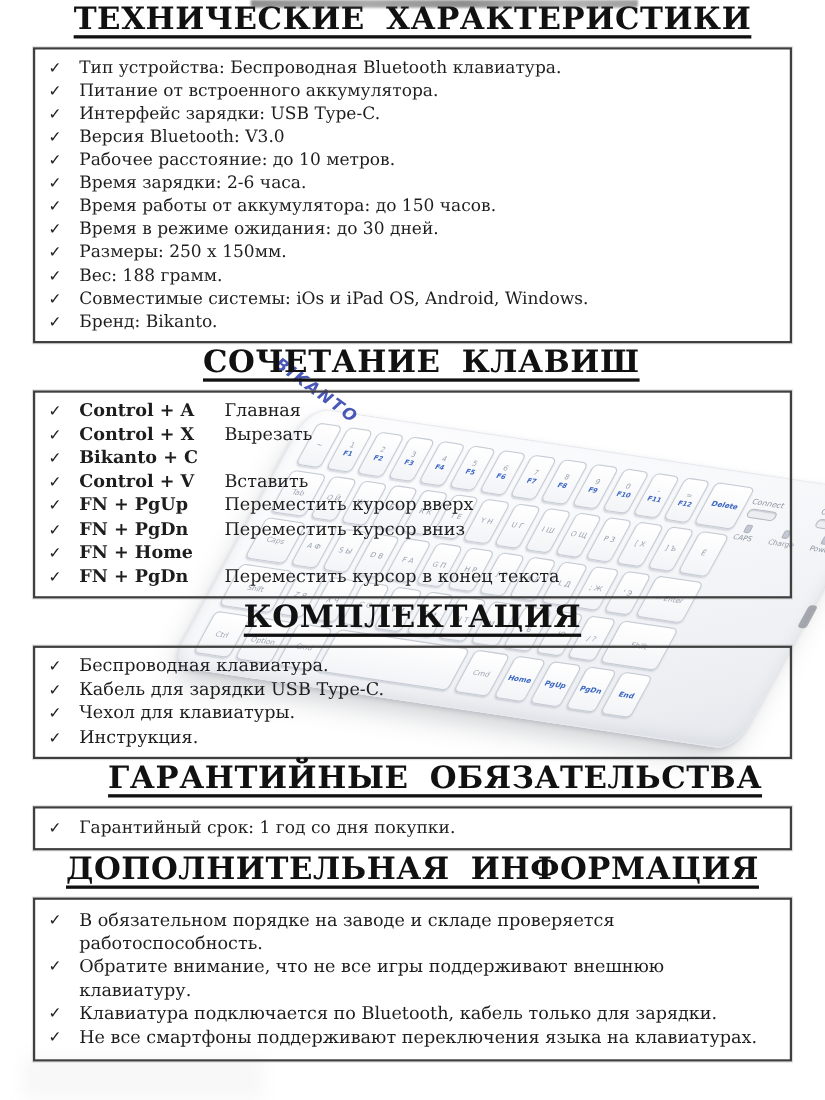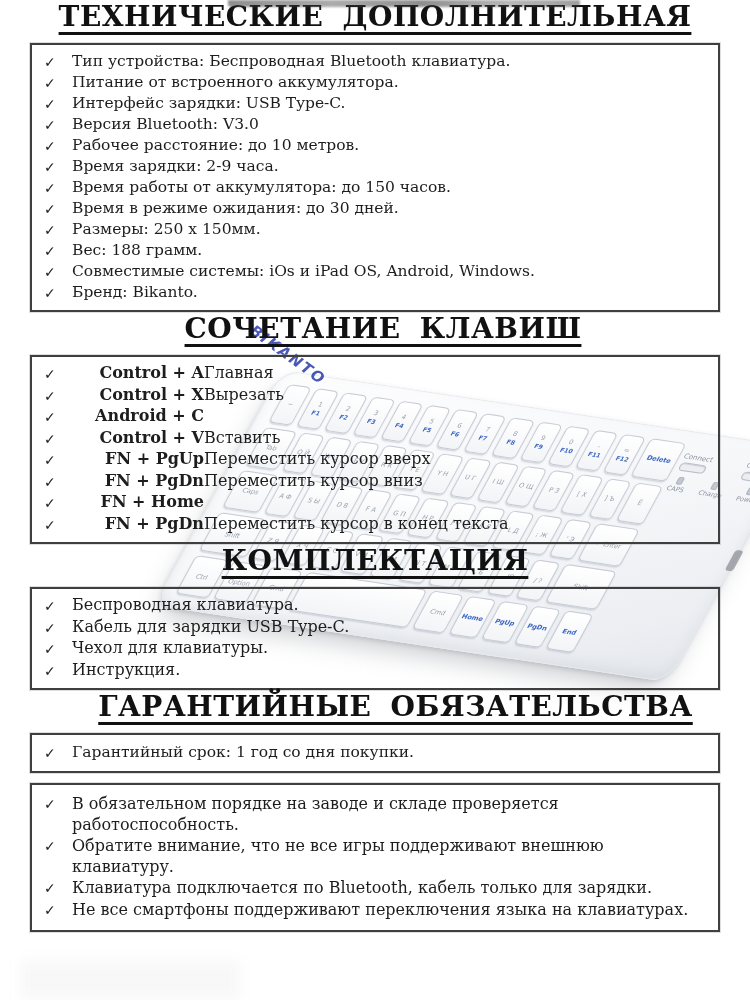--- a/index.html
+++ b/index.html
@@ -27,21 +27,21 @@
   ul.list{list-style:none;margin:0;padding:6px 8px 7px 12px;}
   li.row{display:flex;align-items:flex-start;line-height:20px;font-size:15.5px;}
   .b2 li.row, .b3 li.row{line-height:20.5px;font-size:16px;}
   .b4 li.row{line-height:20px;}
   .b5 li.row{line-height:21px;font-size:16px;}
   .b4 ul.list{padding-top:7px;padding-bottom:8px;}
   .b5 ul.list{padding-top:8px;padding-bottom:9px;}
   .check{flex:0 0 28px;font-family:"DejaVu Sans",sans-serif;font-size:14px;color:#222;
          padding-top:1px;}
   .txt{flex:1;padding-right:6px;}
-  .combo{flex:0 0 132px;font-weight:bold;text-align:right;}
+  .combo{flex:0 0 132px;font-weight:bold;}
   
   .kb-wrap{position:absolute;left:0;top:0;width:750px;height:1000px;z-index:1;pointer-events:none;}
   .kb{position:absolute;left:215px;top:400px;width:520px;height:252px;
       transform:rotate(8.5deg) skewX(-20deg);
       background:linear-gradient(155deg,#fdfdfe 0%,#f7f8fa 45%,#eceef2 85%,#e4e7ec 100%);
       border-radius:18px/24px;
       box-shadow:0 16px 24px -6px rgba(90,95,105,.30), 0 2px 4px rgba(120,125,135,.25),
                  inset 0 0 0 1px #e7e9ee, inset 0 -6px 10px rgba(185,190,200,.25);}
   .kb-port{position:absolute;right:-4px;top:44%;width:8px;height:22px;background:#6a6f78;
       border-radius:3px;opacity:.55;}
@@ -313,21 +313,21 @@
               <span class="dot"></span>
             <span>Power</span>
             </div>
         </div>
       </div>
       <div class="kb-port"></div>
     </div>
     <div class="kb-logo">BIKANTO</div>
   </div>
 
-  <h1 class="title t1">ТЕХНИЧЕСКИЕ ДОПОЛНИТЕЛЬНАЯ</h1>
+  <h1 class="title t1">ТЕХНИЧЕСКИЕ ХАРАКТЕРИСТИКИ</h1>
   <div class="box b1">
     <ul class="list">
 
         <li class="row">
           <span class="check">✓</span>
           <span class="txt">Тип устройства: Беспроводная Bluetooth клавиатура.</span>
         </li>
 
         <li class="row">
           <span class="check">✓</span>
@@ -344,21 +344,21 @@
           <span class="txt">Версия Bluetooth: V3.0</span>
         </li>
 
         <li class="row">
           <span class="check">✓</span>
           <span class="txt">Рабочее расстояние: до 10 метров.</span>
         </li>
 
         <li class="row">
           <span class="check">✓</span>
-          <span class="txt">Время зарядки: 2-9 часа.</span>
+          <span class="txt">Время зарядки: 2-6 часа.</span>
         </li>
 
         <li class="row">
           <span class="check">✓</span>
           <span class="txt">Время работы от аккумулятора: до 150 часов.</span>
         </li>
 
         <li class="row">
           <span class="check">✓</span>
           <span class="txt">Время в режиме ожидания: до 30 дней.</span>
@@ -397,21 +397,21 @@
         </li>
 
         <li class="row">
           <span class="check">✓</span>
           <span class="combo">Control + X</span>
           <span class="txt">Вырезать</span>
         </li>
 
         <li class="row">
           <span class="check">✓</span>
-          <span class="combo">Android + C</span>
+          <span class="combo">Bikanto + C</span>
         </li>
 
         <li class="row">
           <span class="check">✓</span>
           <span class="combo">Control + V</span>
           <span class="txt">Вставить</span>
         </li>
 
         <li class="row">
           <span class="check">✓</span>
@@ -468,20 +468,21 @@
   <div class="box b4">
     <ul class="list">
 
         <li class="row">
           <span class="check">✓</span>
           <span class="txt">Гарантийный срок: 1 год со дня покупки.</span>
         </li>
       </ul>
   </div>
 
+  <h1 class="title t5">ДОПОЛНИТЕЛЬНАЯ ИНФОРМАЦИЯ</h1>
   <div class="box b5">
     <ul class="list">
 
         <li class="row">
           <span class="check">✓</span>
           <span class="txt">В обязательном порядке на заводе и складе проверяется работоспособность.</span>
         </li>
 
         <li class="row">
           <span class="check">✓</span>

